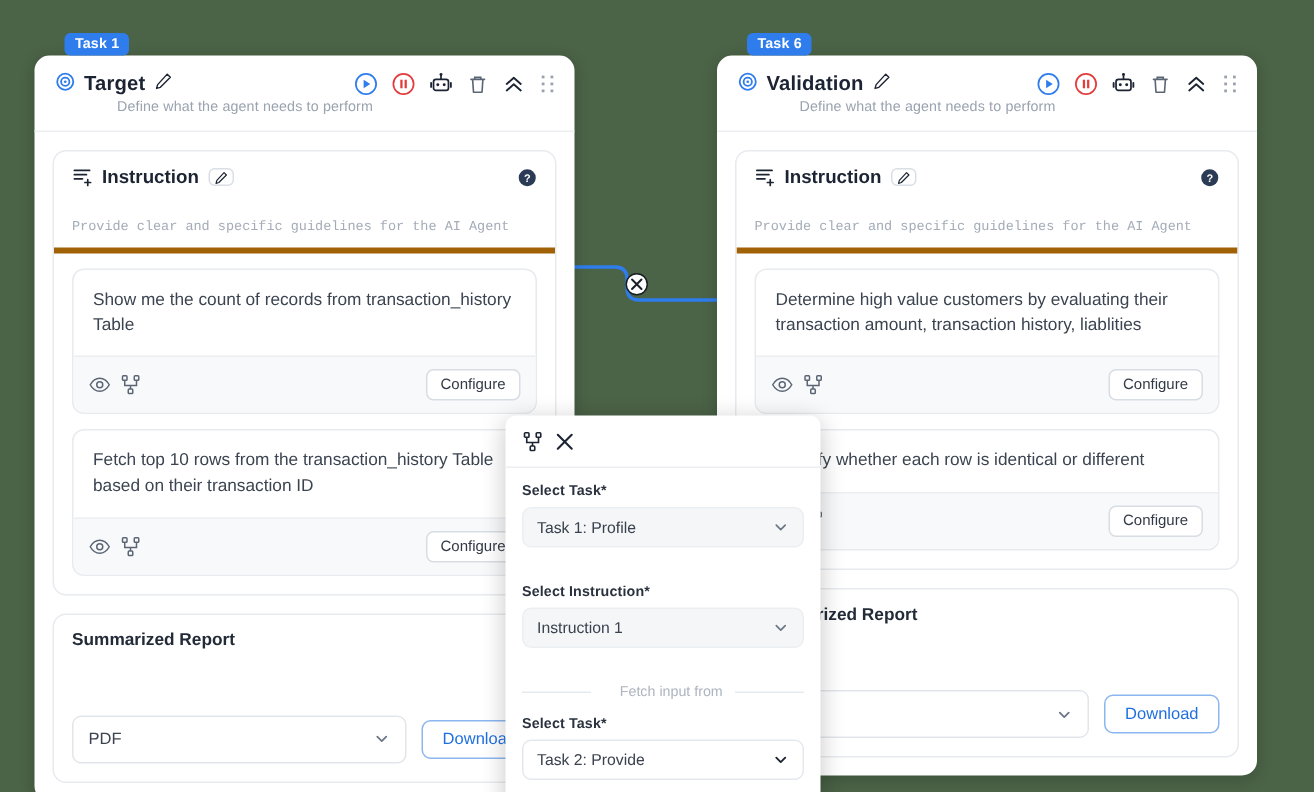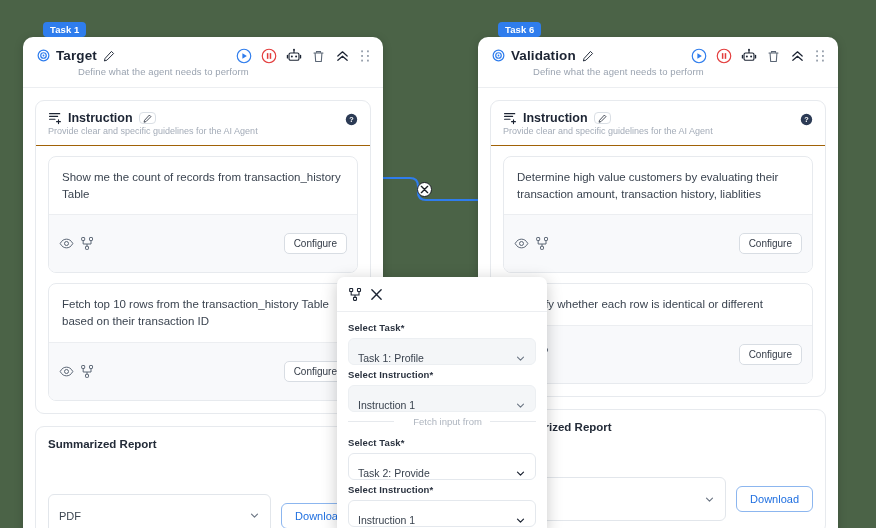--- a/index.html
+++ b/index.html
@@ -30,21 +30,21 @@
     padding: 2.5px 7px 3px;
     border-radius: 4px;
     letter-spacing: .1px;
     line-height: 1;
   }
   .card-head {
     padding: 11px 14px 10px 14px;
     border-bottom: 1px solid #eceef1;
     position: relative;
   }
-  .title-row { display: flex; align-items: center; gap: 6px; }
+  .title-row { display: flex; align-items: flex-start; gap: 6px; }
   .title-text {
     font-size: 13.5px;
     font-weight: bold;
     color: #1c2433;
     letter-spacing: .1px;
   }
   .card-sub {
     font-size: 9.5px;
     color: #9aa3b0;
     margin-top: 3px;
@@ -64,33 +64,34 @@
   
   .instr-panel {
     margin: 12px 12px 0 12px;
     border: 1px solid #e7eaee;
     border-radius: 9px;
     background: #fff;
     overflow: hidden;
   }
   .instr-head {
     padding: 10px 12px 9px;
-    border-bottom: 1px solid #a16207;
+    border-bottom: 4px solid #a16207;
     position: relative;
   }
   .instr-title-row { display: flex; align-items: center; gap: 6px; }
   .instr-title {
     font-size: 12.5px;
     font-weight: bold;
     color: #1c2433;
   }
   .instr-sub {
     font-size: 9px;
     color: #a4acb8;
-    margin-top: 1px;
+    margin-top: 21px;
+    font-family: Liberation Mono, monospace;
   }
   .help-badge {
     position: absolute;
     right: 12px;
     top: 11px;
   }
   .pencil-box {
     border: 1px solid #dadfe5;
     border-radius: 4px;
     padding: 1px 3px 0;
@@ -109,21 +110,21 @@
   }
   .instr-text {
     padding: 12px 13px 12px;
     font-size: 11.5px;
     line-height: 1.45;
     color: #3b4450;
   }
   .instr-foot {
     border-top: 1px solid #eceef1;
     background: #f8f9fb;
-    padding: 18px 10px;
+    padding: 8px 10px;
     display: flex;
     align-items: center;
     gap: 6px;
   }
   .instr-foot .spacer { flex: 1; }
   .cfg-btn {
     border: 1px solid #d8dde3;
     background: #fff;
     border-radius: 5px;
     font-size: 10px;
@@ -144,21 +145,21 @@
     font-size: 11.5px;
     font-weight: bold;
     color: #232b38;
     margin-bottom: 8px;
   }
   .report-row { display: flex; align-items: center; gap: 10px; margin-top: 44px; }
   .select-field {
     flex: 1;
     border: 1px solid #e2e6eb;
     border-radius: 6px;
-    height: 44px;
+    height: 32px;
     display: flex;
     align-items: center;
     padding: 0 10px;
     font-size: 11px;
     color: #3b4450;
     cursor: pointer;
     background: #fff;
   }
   .select-field .sv { flex: 1; }
   .dl-btn {
@@ -217,26 +218,26 @@
     font-weight: bold;
     color: #2a323f;
     margin-bottom: 5px;
     letter-spacing: .1px;
   }
   .m-select {
     border: 1px solid #e4e8ed;
     border-radius: 6px;
     height: 27px;
     display: flex;
-    align-items: flex-end;
+    align-items: center;
     padding: 0 9px;
     font-size: 10.5px;
     color: #39424e;
     cursor: pointer;
-    margin-bottom: 4px;
+    margin-bottom: 24px;
   }
   .m-select.grey { background: #f4f6f8; border-color: #eceff2; }
   .m-select .sv { flex: 1; }
   .divider-row {
     display: flex;
     align-items: center;
     gap: 8px;
     margin: 2px 0 10px;
   }
   .divider-row .ln { flex: 1; height: 1px; background: #e6e9ed; }

